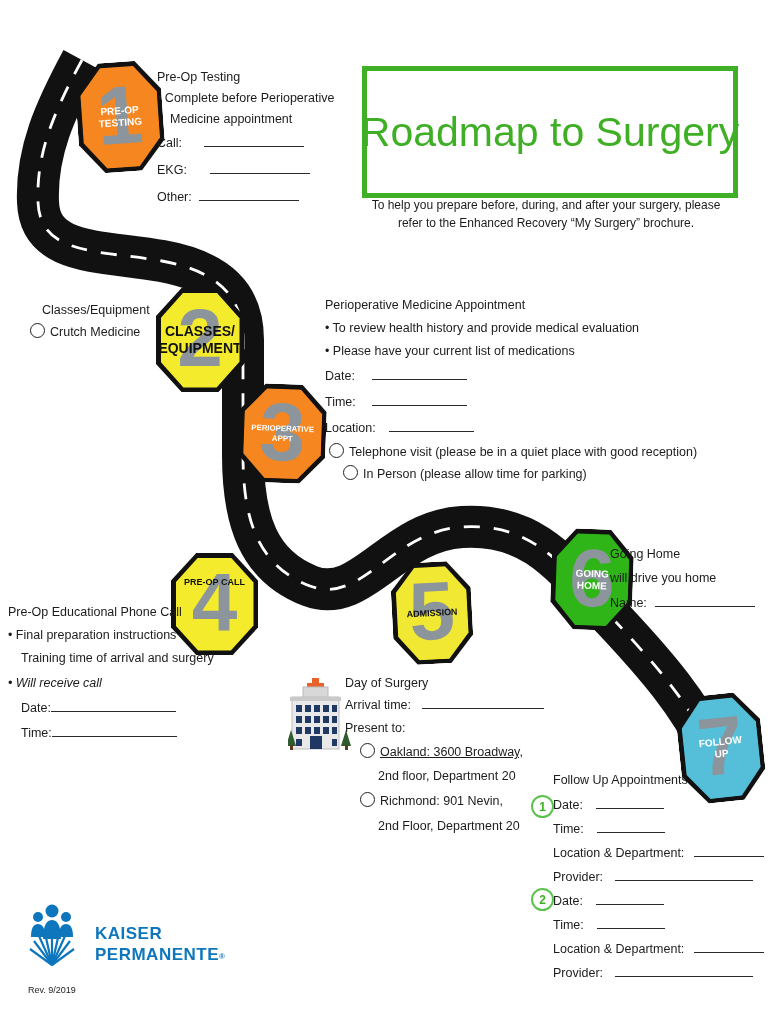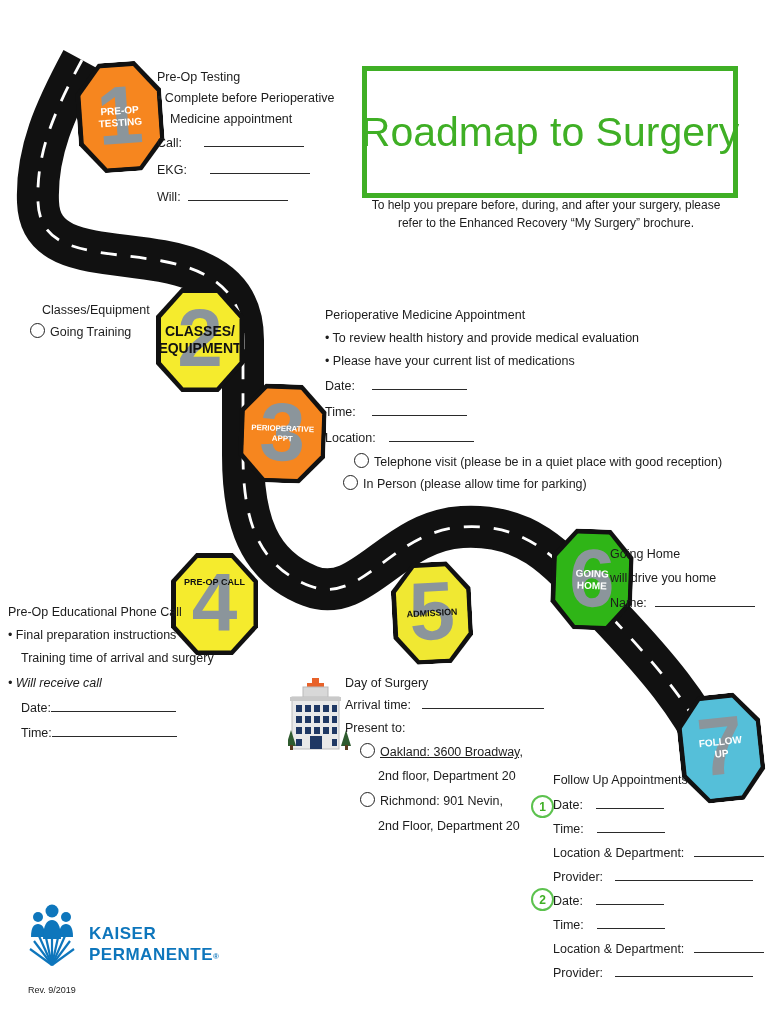--- a/index.html
+++ b/index.html
@@ -152,49 +152,49 @@
     <div class="t indent" style="line-height:21px;">Medicine appointment</div>
     <div class="t" style="line-height:27px;">
       <span>Call:</span>
       <span class="bl" style="width:100px;margin-left:18px;"></span>
     </div>
     <div class="t" style="line-height:27px;">
       <span>EKG:</span>
       <span class="bl" style="width:100px;margin-left:20px;"></span>
     </div>
     <div class="t" style="line-height:27px;">
-      <span>Will:</span>
+      <span>Other:</span>
       <span class="bl" style="width:100px;margin-left:4px;"></span>
     </div>
   </div>
 
   <div class="abs sec" style="left:30px;top:293px;width:160px;">
     <div class="t" style="padding-left:12px;line-height:22px;margin-top:6px;">Classes/Equipment</div>
     <div class="t rrow" style="line-height:22px;">
-      <span class="radio"></span><span>Going Training</span>
+      <span class="radio"></span><span>Crutch Medicine</span>
     </div>
   </div>
 
   <div class="abs sec" style="left:325px;top:294px;width:420px;">
-    <div class="t" style="line-height:23px;margin-top:10px;">Perioperative Medicine Appointment</div>
+    <div class="t" style="line-height:23px;">Perioperative Medicine Appointment</div>
     <div class="t" style="line-height:23px;">• To review health history and  provide medical evaluation</div>
     <div class="t" style="line-height:23px;">• Please have your current list of medications</div>
     <div class="t" style="line-height:26px;">
       <span>Date:</span>
       <span class="bl" style="width:95px;margin-left:14px;"></span>
     </div>
     <div class="t" style="line-height:26px;">
       <span>Time:</span>
       <span class="bl" style="width:95px;margin-left:13px;"></span>
     </div>
     <div class="t" style="line-height:26px;">
       <span>Location:</span>
       <span class="bl" style="width:85px;margin-left:10px;"></span>
     </div>
-    <div class="t rrow" style="line-height:22px;padding-left:29px;">
+    <div class="t rrow" style="line-height:22px;padding-left:4px;">
       <span class="radio"></span><span>Telephone visit (please be in a quiet place with good reception)</span>
     </div>
     <div class="t rrow" style="line-height:22px;padding-left:18px;">
       <span class="radio"></span><span>In Person (please allow time for parking)</span>
     </div>
   </div>
 
   <div class="abs sec" style="left:8px;top:600px;width:230px;">
     <div class="t" style="line-height:24px;">Pre-Op Educational Phone Call</div>
     <div class="t" style="line-height:23px;">• Final preparation instructions</div>
@@ -322,19 +322,19 @@
     </g>
     <g fill="#0E76BC">
       <circle cx="10" cy="14" r="5"></circle>
         <path d="M3 34 C3 24 6 21 10 21 C14 21 17 24 17 34 Z"></path>
       <circle cx="38" cy="14" r="5"></circle>
         <path d="M31 34 C31 24 34 21 38 21 C42 21 45 24 45 34 Z"></path>
       <circle cx="24" cy="8" r="6.5"></circle>
         <path d="M15 36 C15 22 19 17 24 17 C29 17 33 22 33 36 Z"></path>
     </g>
   </svg>
-  <div class="abs kp-text" style="left:89px;top:923px;">
+  <div class="abs kp-text" style="left:95px;top:923px;">
     <div>KAISER</div>
     <div><span>PERMANENTE</span><span class="reg">®</span></div>
   </div>
   <div class="abs rev" style="left:28px;top:985px;">Rev. 9/2019</div>
 
 </div>
 
 </body></html>

